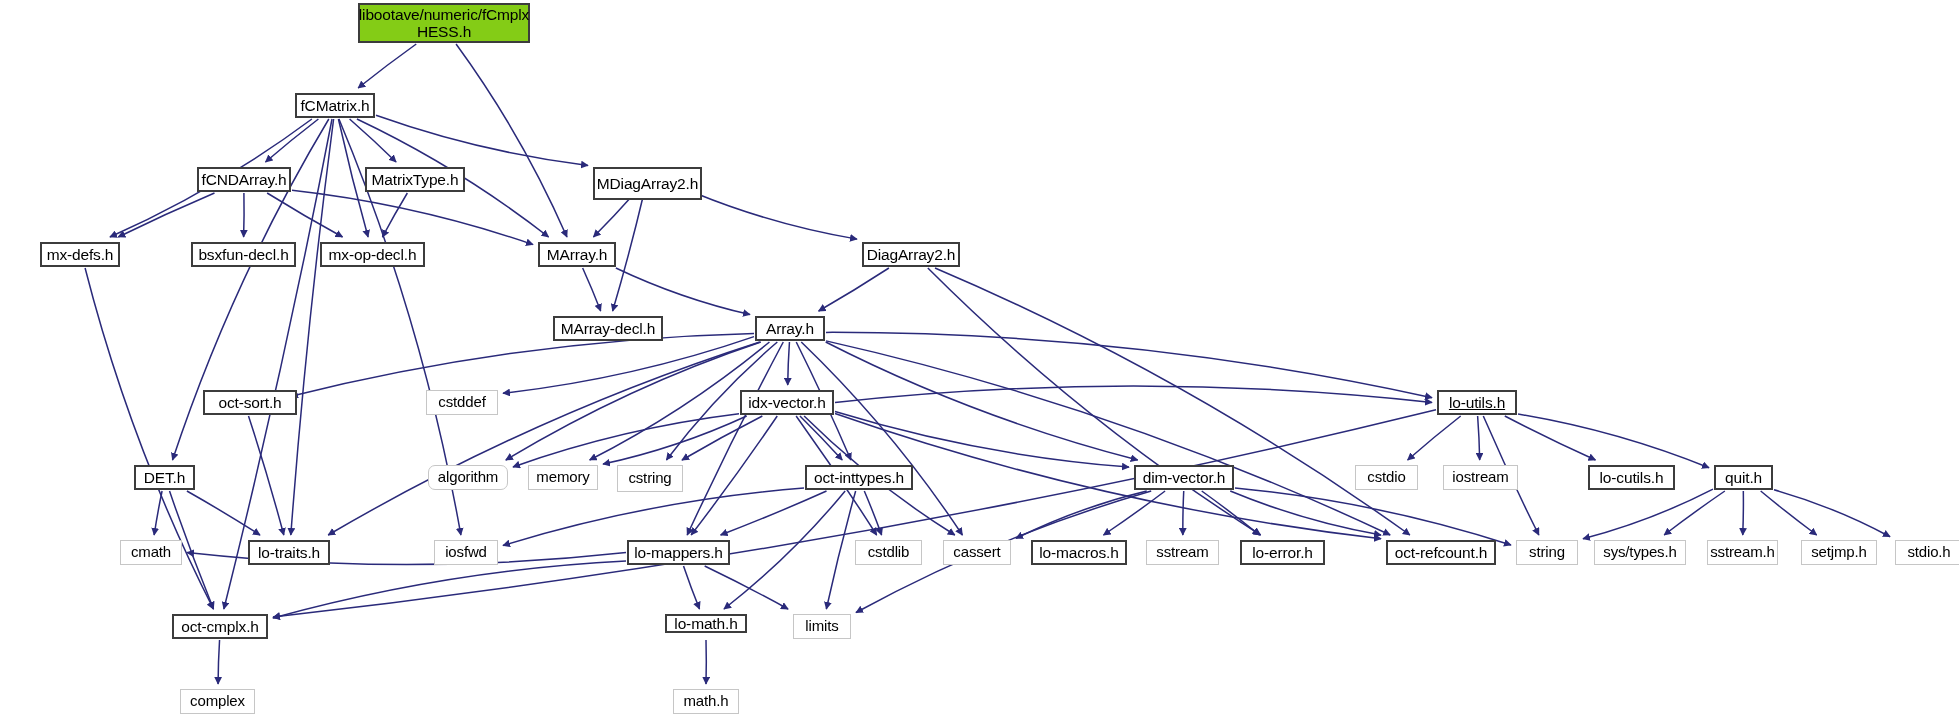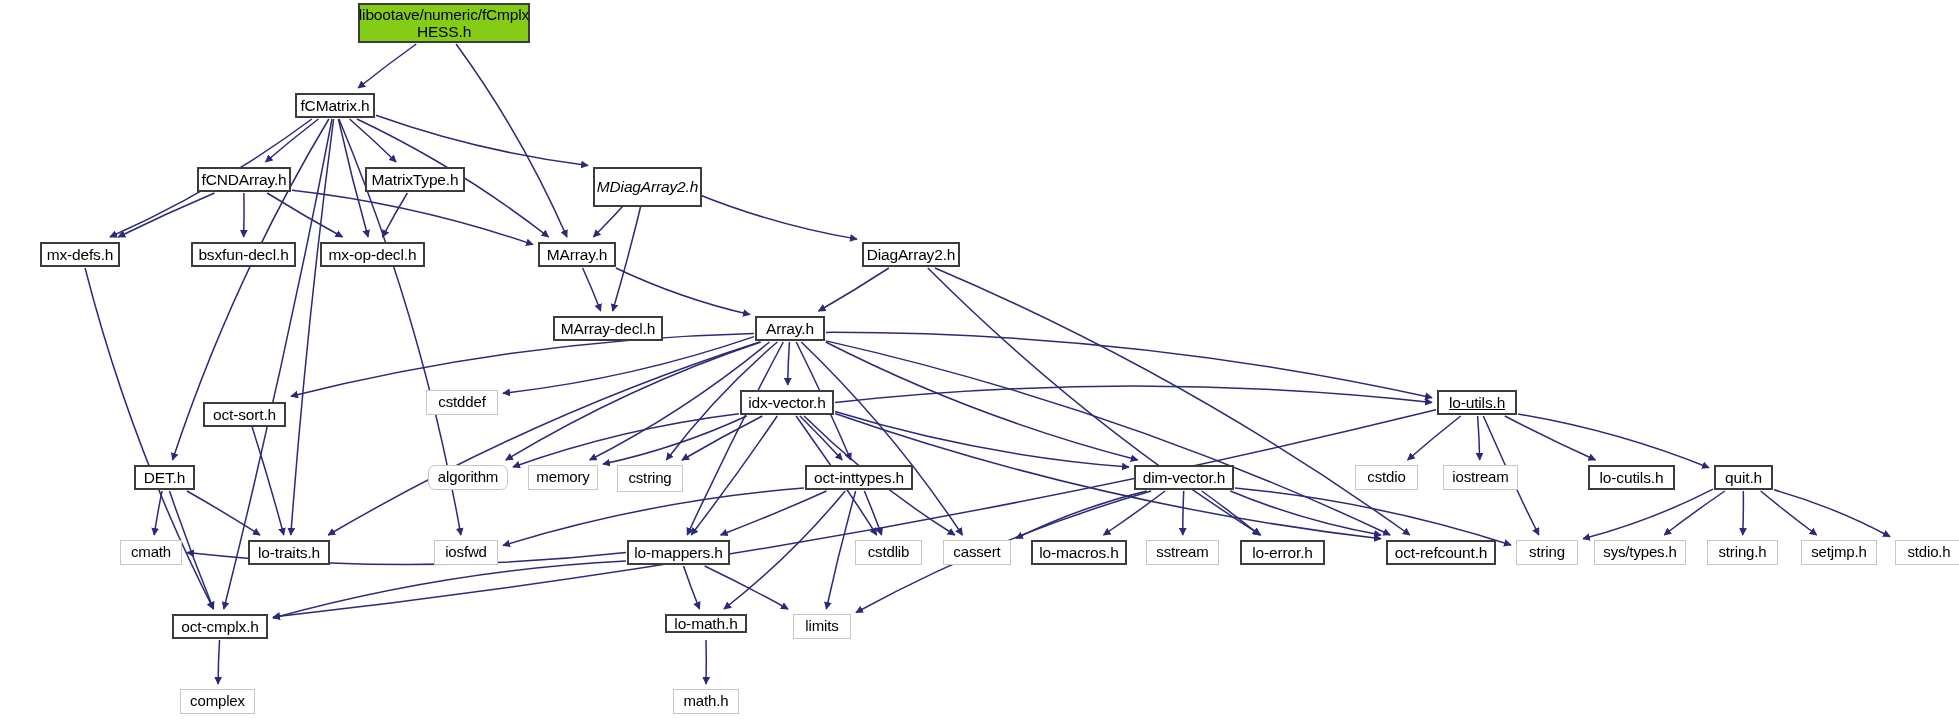--- a/index.html
+++ b/index.html
@@ -151,29 +151,29 @@
         <path d="M 219.55 640 Q 218.21166666666667 661.9798333333333 218.08333333333334 684" fill="none" stroke="#2a2a7a" stroke-width="1.5" marker-end="url(#arrow)"></path>
         <path d="M 706 640 Q 706.605 662 706 684" fill="none" stroke="#2a2a7a" stroke-width="1.5" marker-end="url(#arrow)"></path>
       </g>
   </svg>
   <div id="nodes">
       <div class="node root" style="left: 358px; top: 3px; width: 172px; height: 40px;">libootave/numeric/fCmplx
 HESS.h</div>
       <div class="node local" style="left: 295px; top: 93px; width: 80px; height: 25px;">fCMatrix.h</div>
       <div class="node local" style="left: 197px; top: 167px; width: 94px; height: 25px;">fCNDArray.h</div>
       <div class="node local" style="left: 365px; top: 167px; width: 100px; height: 25px;">MatrixType.h</div>
-      <div class="node local" style="left: 593px; top: 167px; width: 109px; height: 40px; font-style: italic;">MDiagArray2.h</div>
+      <div class="node local" style="left: 593px; top: 167px; width: 109px; height: 33px;">MDiagArray2.h</div>
       <div class="node local" style="left: 40px; top: 242px; width: 80px; height: 25px;">mx-defs.h</div>
       <div class="node local" style="left: 191px; top: 242px; width: 105px; height: 25px;">bsxfun-decl.h</div>
       <div class="node local" style="left: 320px; top: 242px; width: 105px; height: 25px;">mx-op-decl.h</div>
       <div class="node local" style="left: 538px; top: 242px; width: 78px; height: 25px;">MArray.h</div>
       <div class="node local" style="left: 862px; top: 242px; width: 98px; height: 25px;">DiagArray2.h</div>
       <div class="node local" style="left: 553px; top: 316px; width: 110px; height: 25px;">MArray-decl.h</div>
       <div class="node local" style="left: 755px; top: 316px; width: 70px; height: 25px;">Array.h</div>
-      <div class="node local" style="left: 203px; top: 402px; width: 83px; height: 25px;">oct-sort.h</div>
+      <div class="node local" style="left: 203px; top: 390px; width: 94px; height: 25px;">oct-sort.h</div>
       <div class="node system" style="left: 426px; top: 390px; width: 72px; height: 25px;">cstddef</div>
       <div class="node local" style="left: 740px; top: 390px; width: 94px; height: 25px;">idx-vector.h</div>
       <div class="node local" style="left: 1437px; top: 390px; width: 80px; height: 25px; text-decoration: underline;">lo-utils.h</div>
       <div class="node local" style="left: 134px; top: 465px; width: 61px; height: 25px;">DET.h</div>
       <div class="node system" style="left: 428px; top: 465px; width: 80px; height: 25px; border-radius: 7px;">algorithm</div>
       <div class="node system" style="left: 528px; top: 465px; width: 70px; height: 25px;">memory</div>
       <div class="node system" style="left: 617px; top: 465px; width: 66px; height: 27px;">cstring</div>
       <div class="node local" style="left: 805px; top: 465px; width: 108px; height: 25px;">oct-inttypes.h</div>
       <div class="node local" style="left: 1134px; top: 465px; width: 100px; height: 25px;">dim-vector.h</div>
       <div class="node system" style="left: 1355px; top: 465px; width: 63px; height: 25px;">cstdio</div>
@@ -185,21 +185,21 @@
       <div class="node system" style="left: 434px; top: 540px; width: 64px; height: 25px;">iosfwd</div>
       <div class="node local" style="left: 627px; top: 540px; width: 103px; height: 25px;">lo-mappers.h</div>
       <div class="node system" style="left: 855px; top: 540px; width: 67px; height: 25px;">cstdlib</div>
       <div class="node system" style="left: 943px; top: 540px; width: 68px; height: 25px;">cassert</div>
       <div class="node local" style="left: 1031px; top: 540px; width: 96px; height: 25px;">lo-macros.h</div>
       <div class="node system" style="left: 1146px; top: 540px; width: 73px; height: 25px;">sstream</div>
       <div class="node local" style="left: 1240px; top: 540px; width: 85px; height: 25px;">lo-error.h</div>
       <div class="node local" style="left: 1386px; top: 540px; width: 110px; height: 25px;">oct-refcount.h</div>
       <div class="node system" style="left: 1516px; top: 540px; width: 62px; height: 25px;">string</div>
       <div class="node system" style="left: 1594px; top: 540px; width: 92px; height: 25px;">sys/types.h</div>
-      <div class="node system" style="left: 1707px; top: 540px; width: 71px; height: 25px;">string.h</div>
+      <div class="node system" style="left: 1707px; top: 540px; width: 71px; height: 25px;">sstream.h</div>
       <div class="node system" style="left: 1801px; top: 540px; width: 76px; height: 25px;">setjmp.h</div>
       <div class="node system" style="left: 1895px; top: 540px; width: 68px; height: 25px;">stdio.h</div>
       <div class="node local" style="left: 172px; top: 614px; width: 96px; height: 25px;">oct-cmplx.h</div>
       <div class="node local" style="left: 665px; top: 614px; width: 82px; height: 19px;">lo-math.h</div>
       <div class="node system" style="left: 793px; top: 614px; width: 58px; height: 25px;">limits</div>
       <div class="node system" style="left: 180px; top: 689px; width: 75px; height: 25px;">complex</div>
       <div class="node system" style="left: 673px; top: 689px; width: 66px; height: 25px;">math.h</div>
     </div>
 </div>
 

